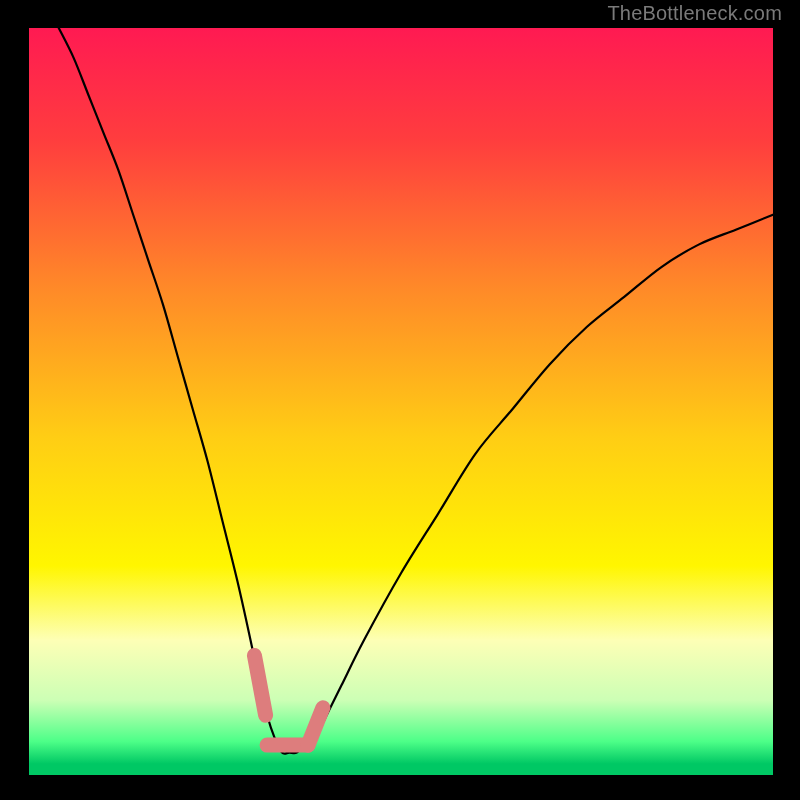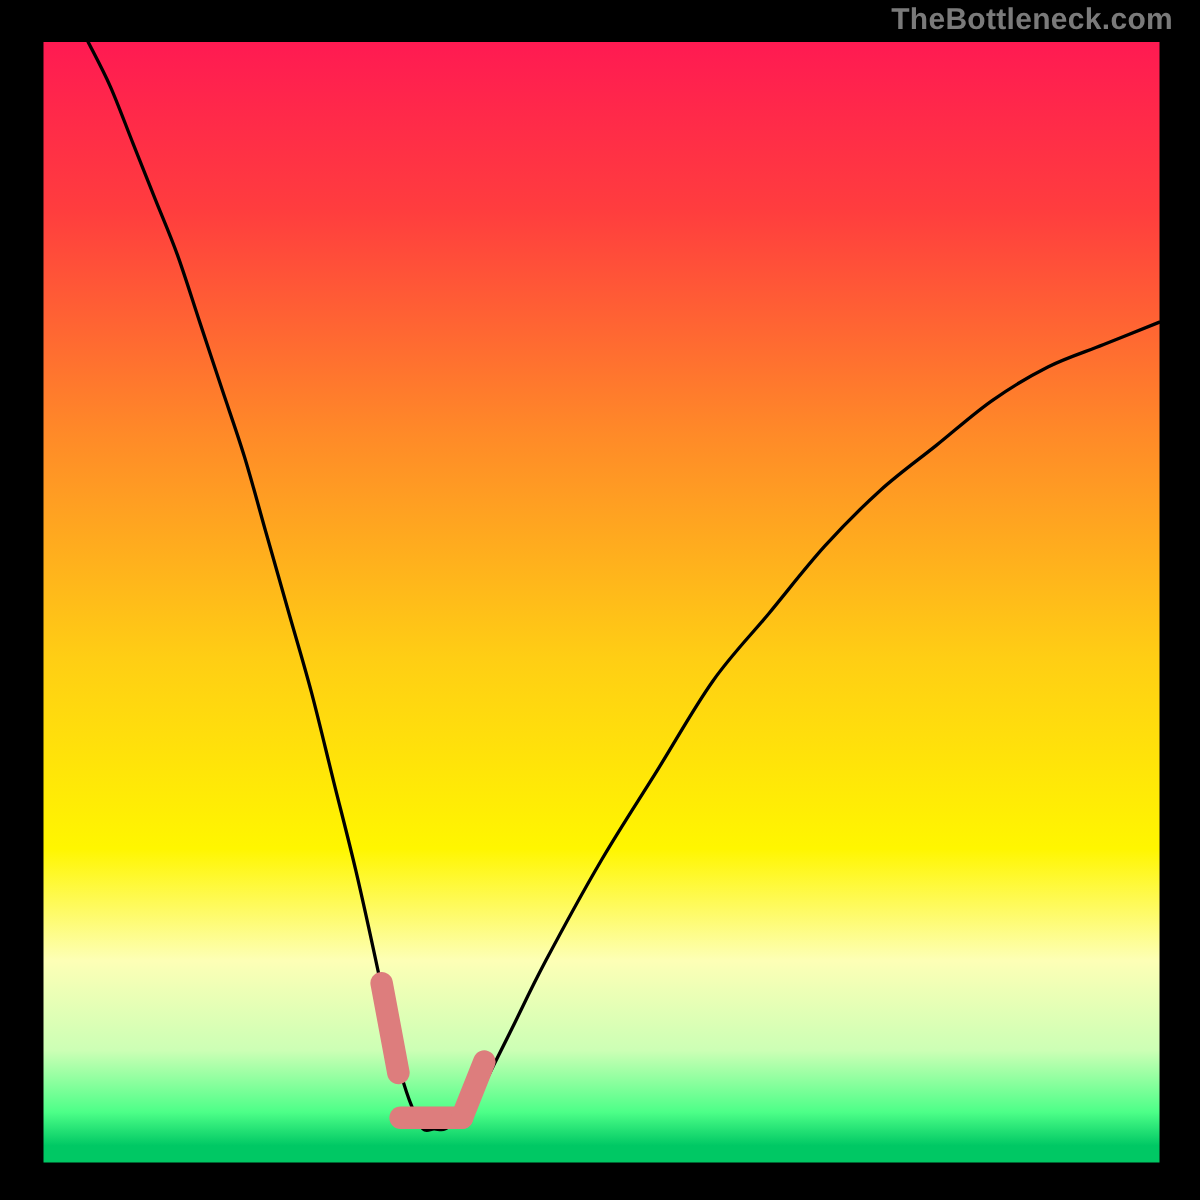--- a/index.html
+++ b/index.html
@@ -10,21 +10,21 @@
     background: #000;
     position: relative;
     font-family: Arial, Helvetica, sans-serif;
   }
   .watermark {
     position: absolute;
     top: 2px;
     right: 18px;
     color: #7a7a7a;
     font-size: 20px;
-    font-weight: 700;
+    font-weight: 400;
     letter-spacing: 0.2px;
     z-index: 5;
   }
   .outer {
     position: absolute;
     left: 0; top: 0;
     width: 800px;
     height: 800px;
   }
   svg {

